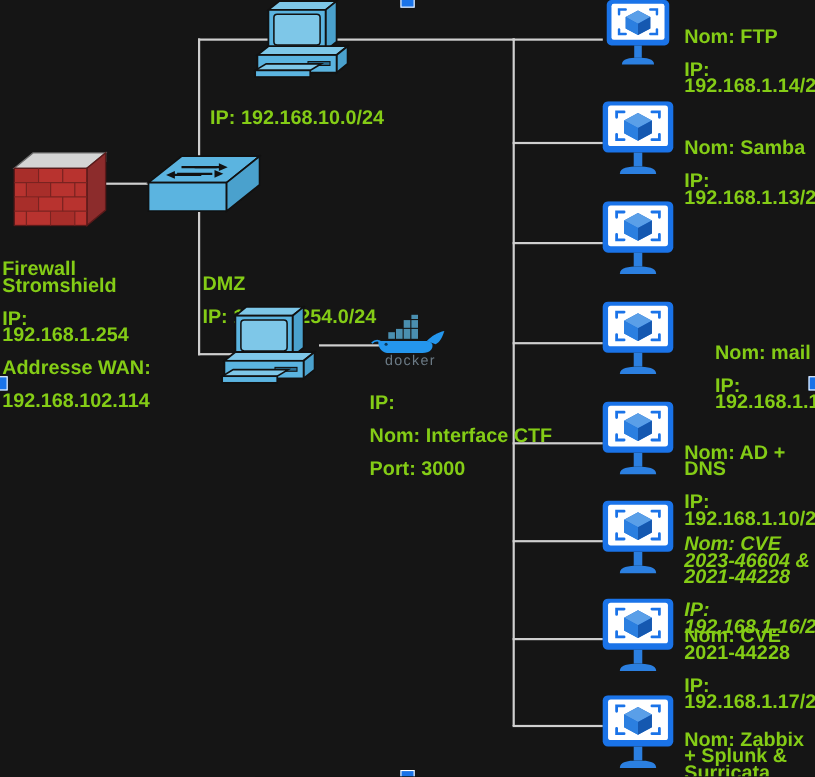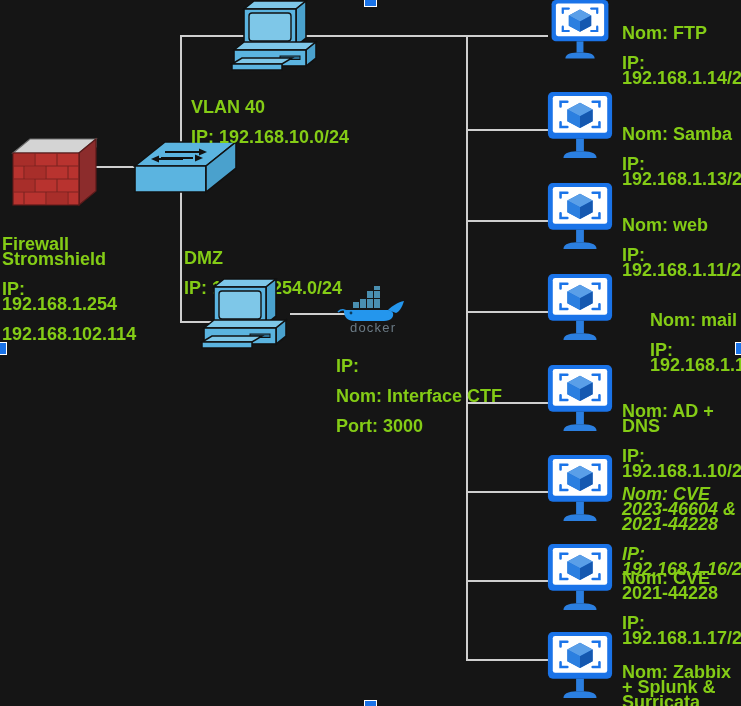--- a/index.html
+++ b/index.html
@@ -121,20 +121,21 @@
         <rect x="3.8" y="20.8" width="20.5" height="11.6"></rect>
         <rect x="14.8" y="33.8" width="20.5" height="11.6"></rect>
         <rect x="3.8" y="46.8" width="20.5" height="11.6"></rect>
         <rect x="36.8" y="59.8" width="20.5" height="11.6"></rect>
       </g>
     </svg>
   </div>
   <div class="label bold" style="left:2px; top:222px; width:140px;">
     <span class="ttl">Firewall Stromshield</span>
     <span class="ttl">IP: 192.168.1.254</span>
+    <span class="ttl">Addresse WAN:</span>
     <span class="ttl">192.168.102.114</span>
   </div>
 
   <div class="switch" style="left:133px; top:138px; width:105px; height:62px;">
     <svg width="105" height="62" viewBox="0 0 105 62">
 
       <polygon points="2,28 32,4 103,4 73,28" fill="#5bb4e0" stroke="#111111" stroke-width="1.6"></polygon>
 
       <polygon points="2,28 73,28 73,54 2,54" fill="#5bb4e0" stroke="#111111" stroke-width="1.6"></polygon>
 
@@ -153,21 +154,20 @@
       <g stroke="#111111" stroke-width="2" fill="none">
         <line x1="50" y1="21" x2="22" y2="21"></line>
       </g>
       <g fill="#111111">
         <polygon points="26,17.5 18,21 26,24.5"></polygon>
       </g>
     </svg>
   </div>
 
   <div class="label bold" style="left:191px; top:85px; width:160px;">
-    <span class="ttl">VLAN 40</span>
     <span class="ttl">IP: 192.168.10.0/24</span>
   </div>
   <div class="label bold" style="left:184px; top:236px; width:160px;">
     <span class="ttl">DMZ</span>
     <span class="ttl">IP: 172.16.254.0/24</span>
   </div>
 
   <div class="computer" style="left:230px; top:0px; width:96px; height:72px;">
     <svg width="96" height="72" viewBox="0 0 96 72">
 
@@ -296,24 +296,20 @@
           <path d="M22,36 L15,36 L15,31"></path>
       </g>
       <polygon points="35,11 48,18 48,30 35,37 22,30 22,18" fill="#1e6fd9"></polygon>
       <polygon points="35,11 48,18 35,25 22,18" fill="#5a9fe8"></polygon>
       <polygon points="35,25 48,18 48,30 35,37" fill="#1558b0"></polygon>
       <polygon points="35,25 22,18 22,30 35,37" fill="#2b7fe0"></polygon>
       <rect x="31" y="48" width="8" height="13" fill="#2b7fe0"></rect>
       <path d="M18,68 C18,62 26,61 35,61 C44,61 52,62 52,68 Z" fill="#2b7fe0"></path>
     </svg>
   </div>
-  <div class="label bold" style="left:622px; top:203px; width:115px;">
-    <span class="ttl">Nom: web</span>
-    <span class="ttl">IP: 192.168.1.11/24</span>
-  </div>
 
   <div class="server-icon" style="left:545px; top:274px; width:70px; height:70px;">
     <svg width="70" height="70" viewBox="0 0 70 72">
       <rect x="2" y="0" width="66" height="48" rx="5" fill="#1a73e8"></rect>
       <rect x="7" y="4" width="56" height="38" rx="2.5" fill="#ffffff"></rect>
       <g stroke="#1a73e8" stroke-width="2.6" fill="none" stroke-linecap="round">
         <path d="M15,15 L15,10 L22,10"></path>
           <path d="M48,10 L55,10 L55,15"></path>
         <path d="M55,31 L55,36 L48,36"></path>
           <path d="M22,36 L15,36 L15,31"></path>

